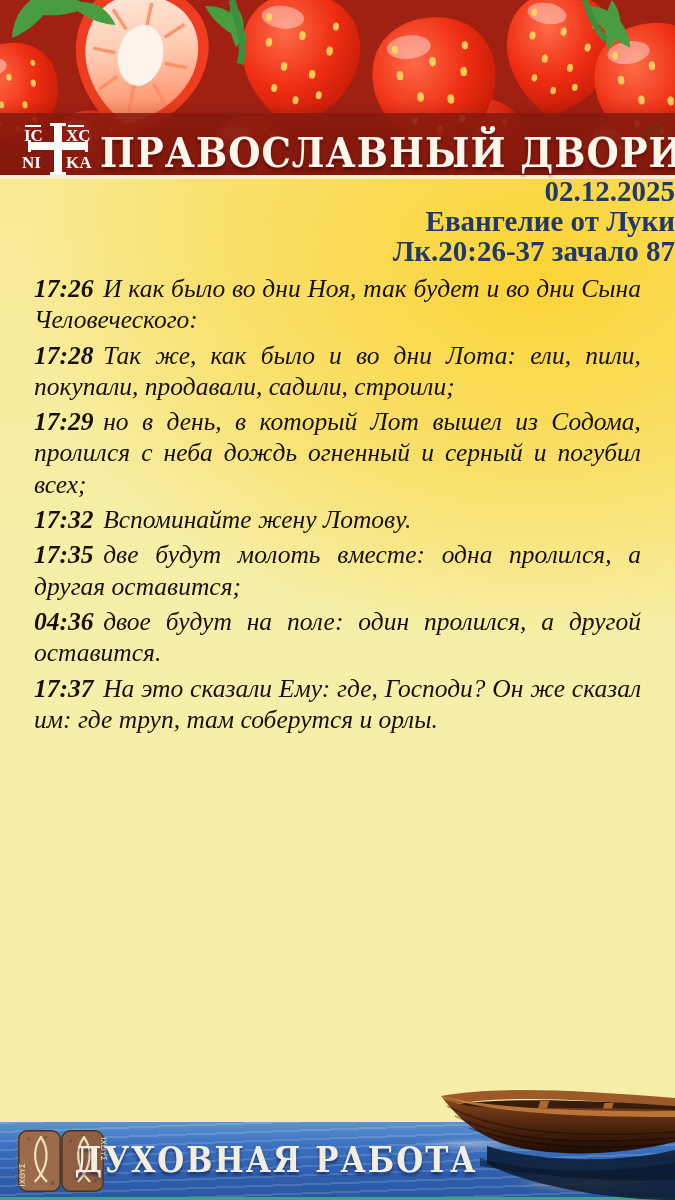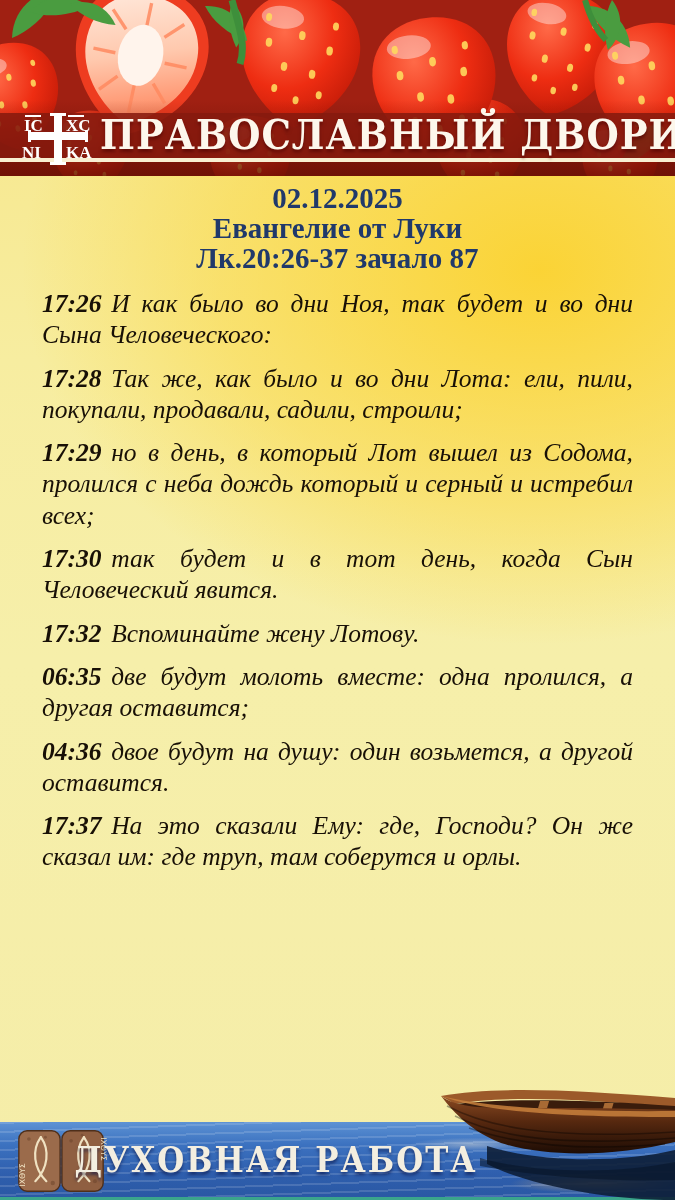--- a/index.html
+++ b/index.html
@@ -9,49 +9,49 @@
     font-family:"Liberation Serif", serif;
     background:
       radial-gradient(ellipse 720px 520px at 80% 270px, rgba(251,210,48,0.95) 0%, rgba(250,216,72,0.55) 45%, rgba(250,220,90,0) 72%),
       linear-gradient(180deg, #f7e687 0%, #f7eda0 30%, #f6efaa 55%, #f5eda8 100%);
   }
 
   
   .hero { position:relative; width:675px; height:176px; border-bottom:0; }
   .hero .berries-svg { position:absolute; inset:0; width:675px; height:176px; display:block; }
   .title-band {
-    position:absolute; left:0; right:0; top:113px; height:49px;
+    position:absolute; left:0; right:0; top:113px; height:66px;
     background:rgba(134,26,14,0.86);
     border-bottom:4px solid #f8efd2;
-    display:flex; align-items:flex-start; z-index:2;
+    display:flex; align-items:flex-end; z-index:2;
   }
   .christogram { width:84px; height:52px; margin-left:16px; flex:0 0 auto; }
   .site-title {
     flex:1; text-align:center; white-space:nowrap;
     font-family:"DejaVu Serif", serif; font-weight:bold;
     font-size:37px; letter-spacing:1px; color:#fdf7ec;
     transform:scaleY(1.1); transform-origin:center;
     text-shadow:0 2px 3px rgba(70,0,0,0.55);
     padding-right:14px;
   }
 
   
   .reading-head {
-    padding-top:7px; text-align:center;
+    text-align:right;
     color:#20396b; font-weight:bold; line-height:30px; font-size:29px;
   }
 
   
   .verses {
     padding:3px 30px 0 30px;
     font-style:italic; color:#181006;
     font-size:25.5px; line-height:31.3px;
     text-align:justify;
   }
-  .verse { margin:12px; }
+  .verse { margin:4px; }
   .vnum { font-weight:bold; font-style:italic; margin-right:0.38em; }
 
   
   .water-banner {
     position:absolute; left:0; bottom:0; width:675px; height:78px;
     background:
       repeating-linear-gradient(178deg, rgba(255,255,255,0.14) 0 2px, rgba(255,255,255,0) 2px 9px),
       radial-gradient(ellipse 120px 14px at 88% 82%, rgba(240,190,120,0.55), rgba(240,190,120,0) 70%),
       radial-gradient(ellipse 90px 10px at 70% 30%, rgba(250,240,220,0.4), rgba(250,240,220,0) 70%),
       linear-gradient(180deg, #5d92d4 0%, #3c72c0 30%, #2f5fae 68%, #2a58a4 100%);
@@ -180,25 +180,24 @@
 
   <section class="reading-head">
     <div>02.12.2025</div>
     <div>Евангелие от Луки</div>
     <div>Лк.20:26-37 зачало 87</div>
   </section>
 
   <section class="verses">
     <p class="verse"><span class="vnum">17:26</span><span class="vtext">И как было во дни Ноя, так будет и во дни Сына Человеческого:</span></p>
     <p class="verse"><span class="vnum">17:28</span><span class="vtext">Так же, как было и во дни Лота: ели, пили, покупали, продавали, садили, строили;</span></p>
-    <p class="verse"><span class="vnum">17:29</span><span class="vtext">но в день, в который Лот вышел из Содома, пролился с неба дождь который и серный и истребил всех;</span></p>
-    <p class="verse"><span class="vnum">17:30</span><span class="vtext">так будет и в тот день, когда Сын Человеческий явится.</span></p>
+    <p class="verse"><span class="vnum">17:29</span><span class="vtext">но в день, в который Лот вышел из Содома, пролился с неба дождь огненный и серный и погубил всех;</span></p>
     <p class="verse"><span class="vnum">17:32</span><span class="vtext">Вспоминайте жену Лотову.</span></p>
-    <p class="verse"><span class="vnum">06:35</span><span class="vtext">две будут молоть вместе: одна пролился, а другая оставится;</span></p>
-    <p class="verse"><span class="vnum">04:36</span><span class="vtext">двое будут на душу: один возьмется, а другой оставится.</span></p>
+    <p class="verse"><span class="vnum">17:35</span><span class="vtext">две будут молоть вместе: одна пролился, а другая оставится;</span></p>
+    <p class="verse"><span class="vnum">04:36</span><span class="vtext">двое будут на поле: один пролился, а другой оставится.</span></p>
     <p class="verse"><span class="vnum">17:37</span><span class="vtext">На это сказали Ему: где, Господи? Он же сказал им: где труп, там соберутся и орлы.</span></p>
   </section>
 
   <footer class="water-banner">
     <svg class="tablet-svg" viewBox="0 0 94 72" aria-hidden="true">
       <rect x="1" y="3" rx="9" width="45" height="66" fill="#9b6b4b" stroke="#4f2f1a" stroke-width="1.5"></rect>
       <rect x="48" y="3" rx="9" width="45" height="66" fill="#8f5f41" stroke="#4f2f1a" stroke-width="1.5"></rect>
       <g fill="#6e452c" opacity="0.55">
         <circle cx="12" cy="12" r="2"></circle>
           <circle cx="38" cy="60" r="2.4"></circle>

